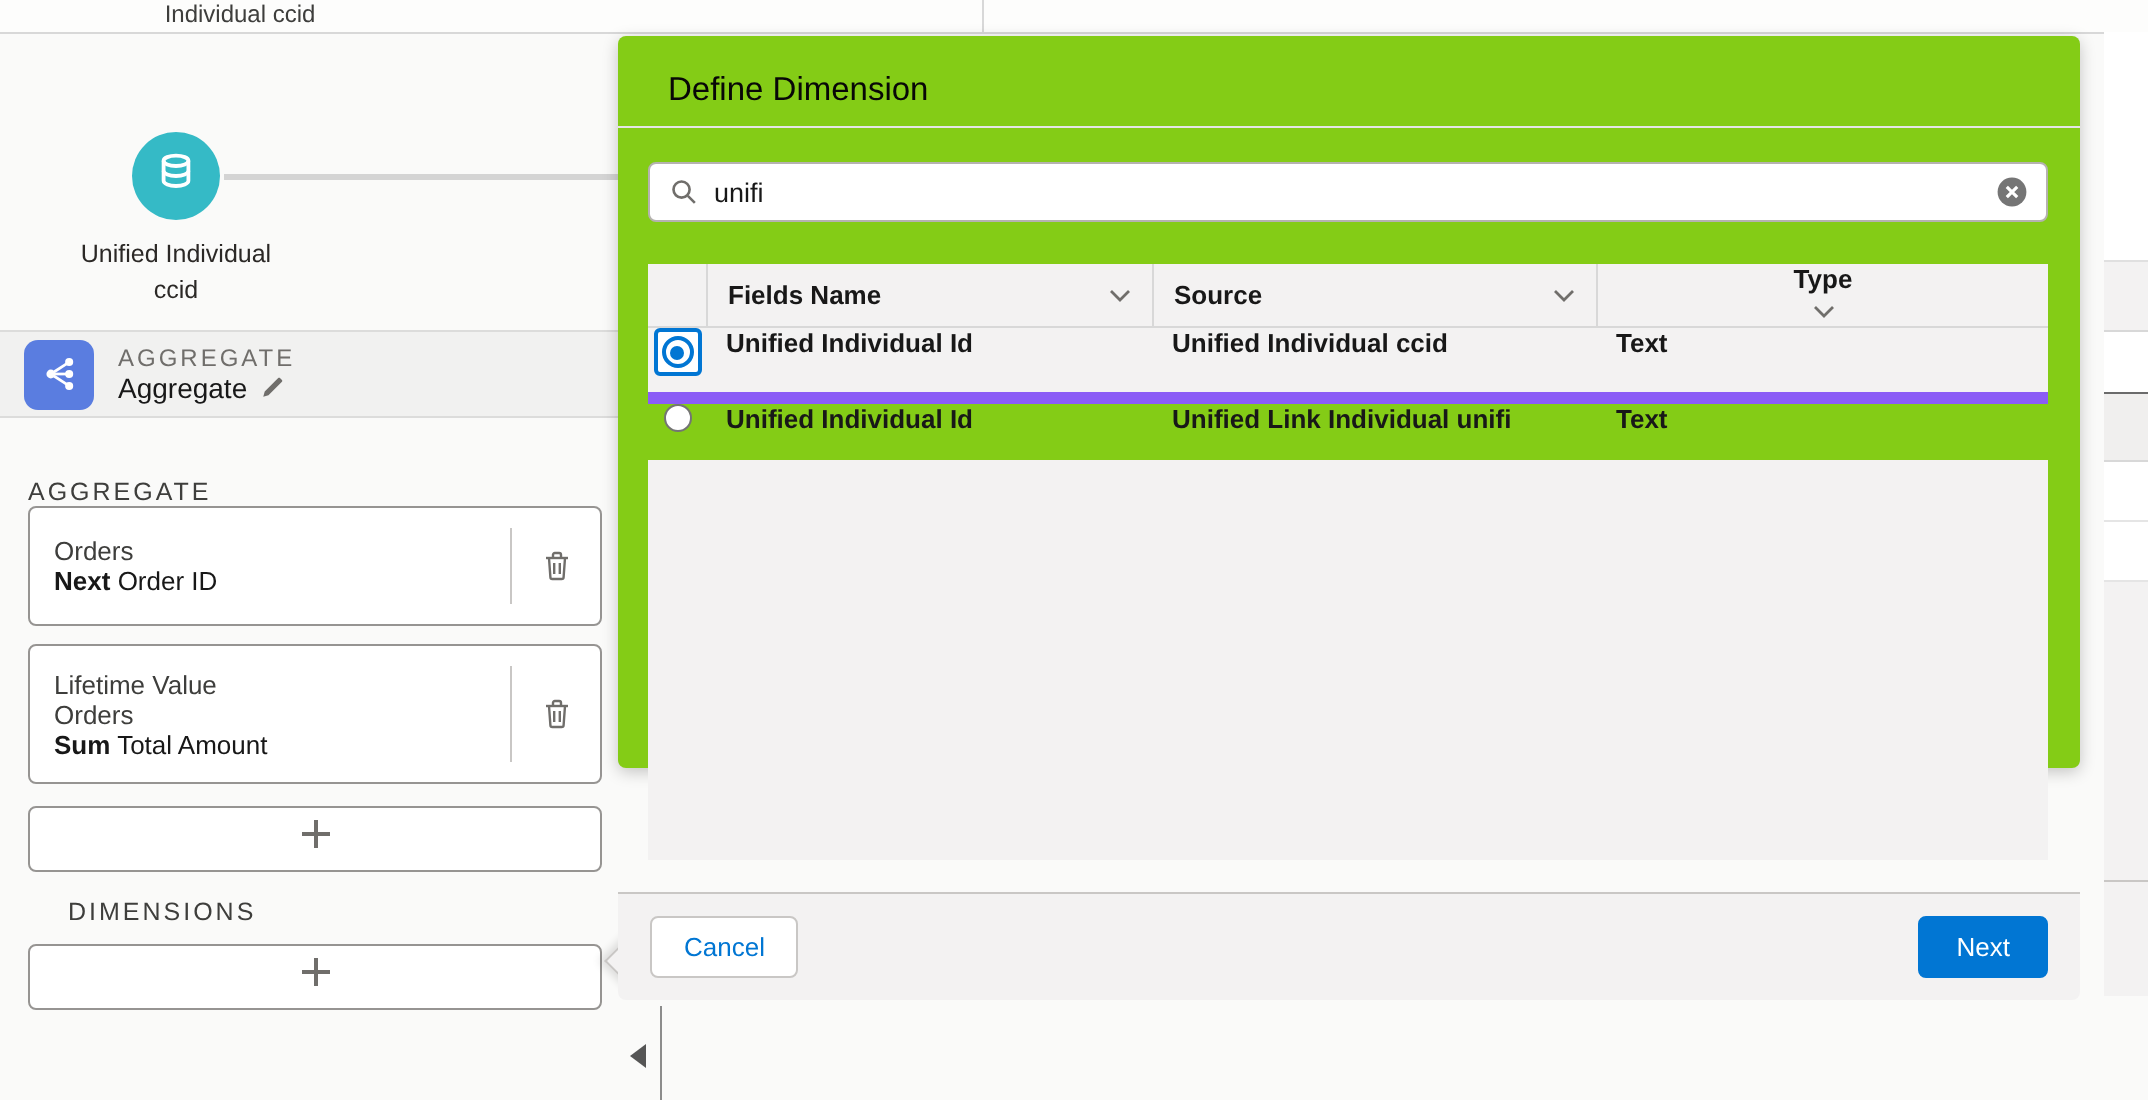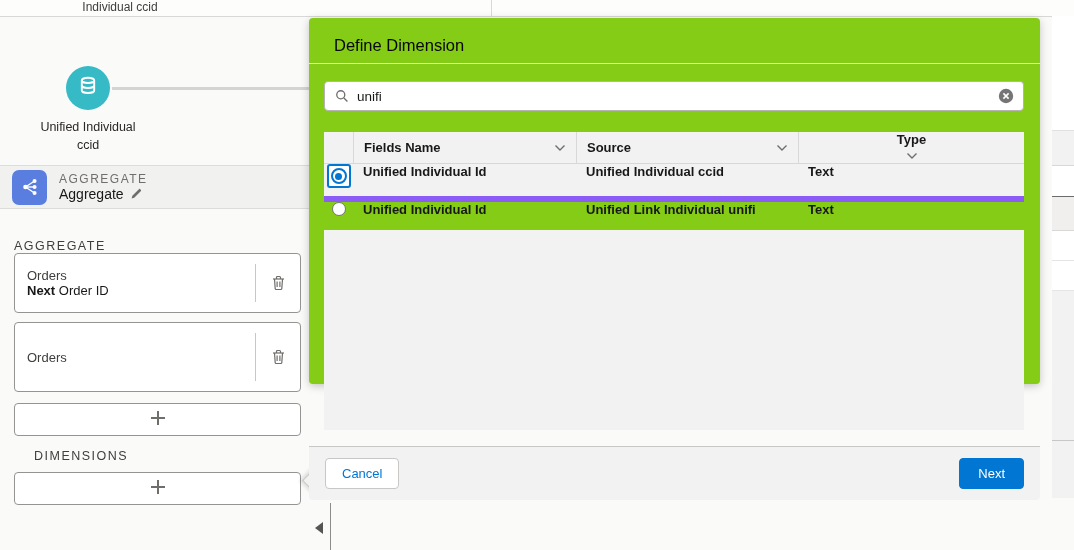--- a/index.html
+++ b/index.html
@@ -131,21 +131,23 @@
       <svg width="15" height="16" viewBox="0 0 14 16" fill="none" stroke="#706e6b" stroke-width="1.2">
         <path d="M1.5 4h11"></path>
           <path d="M5 4V2.4c0-.5.4-.9.9-.9h2.2c.5 0 .9.4.9.9V4"></path>
         <path d="M3 4l.7 9.6c0 .5.5.9 1 .9h4.6c.5 0 1-.4 1-.9L11 4"></path>
         <path d="M5.6 6.5v5.5M8.4 6.5v5.5"></path>
       </svg>
     </div>
   </div>
   <div class="abs card m-card" style="top:322px;height:70px;">
     <div class="m-body">
+      <div>Lifetime Value</div>
       <div>Orders</div>
+      <div class="m-agg"><b>Sum</b> <span>Total Amount</span></div>
     </div>
     <div class="m-sep"></div>
     <div class="m-trash">
       <svg width="15" height="16" viewBox="0 0 14 16" fill="none" stroke="#706e6b" stroke-width="1.2">
         <path d="M1.5 4h11"></path>
           <path d="M5 4V2.4c0-.5.4-.9.9-.9h2.2c.5 0 .9.4.9.9V4"></path>
         <path d="M3 4l.7 9.6c0 .5.5.9 1 .9h4.6c.5 0 1-.4 1-.9L11 4"></path>
         <path d="M5.6 6.5v5.5M8.4 6.5v5.5"></path>
       </svg>
     </div>

